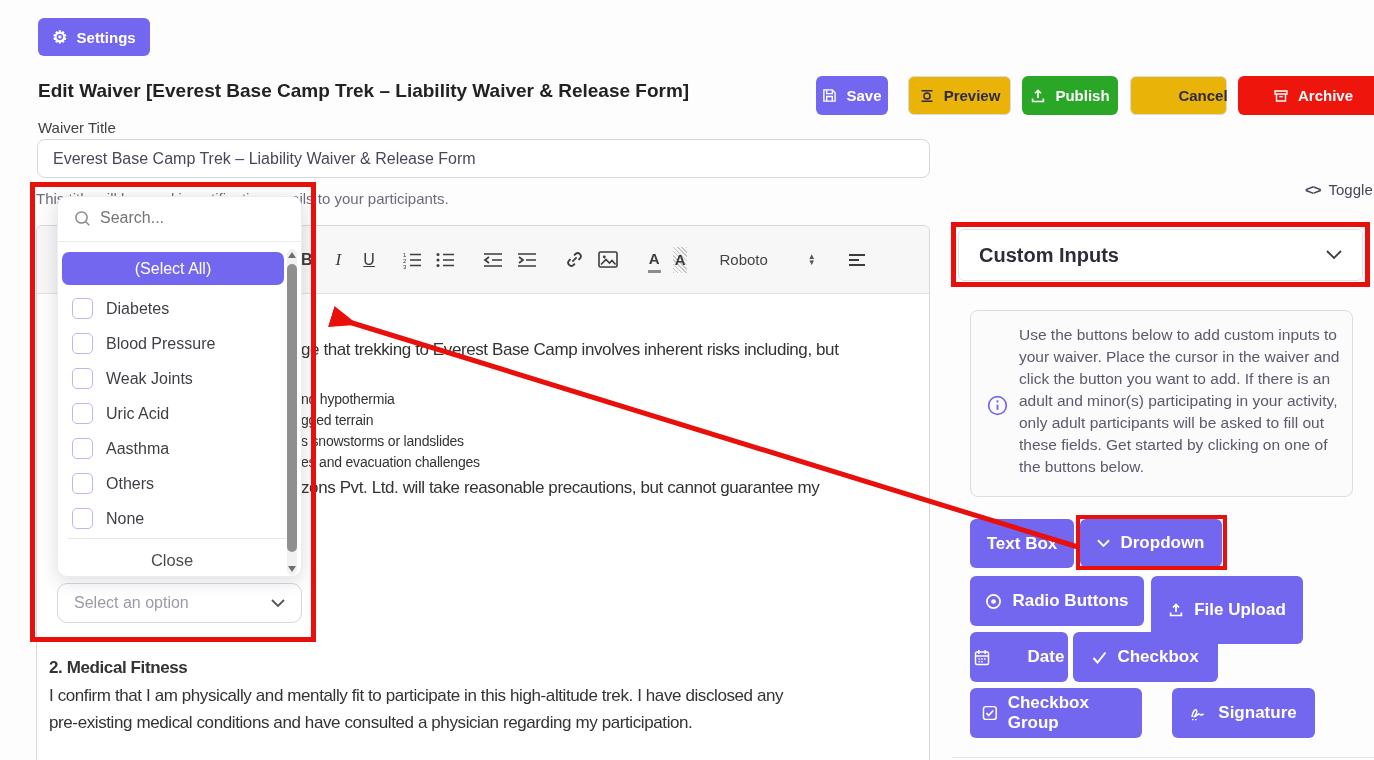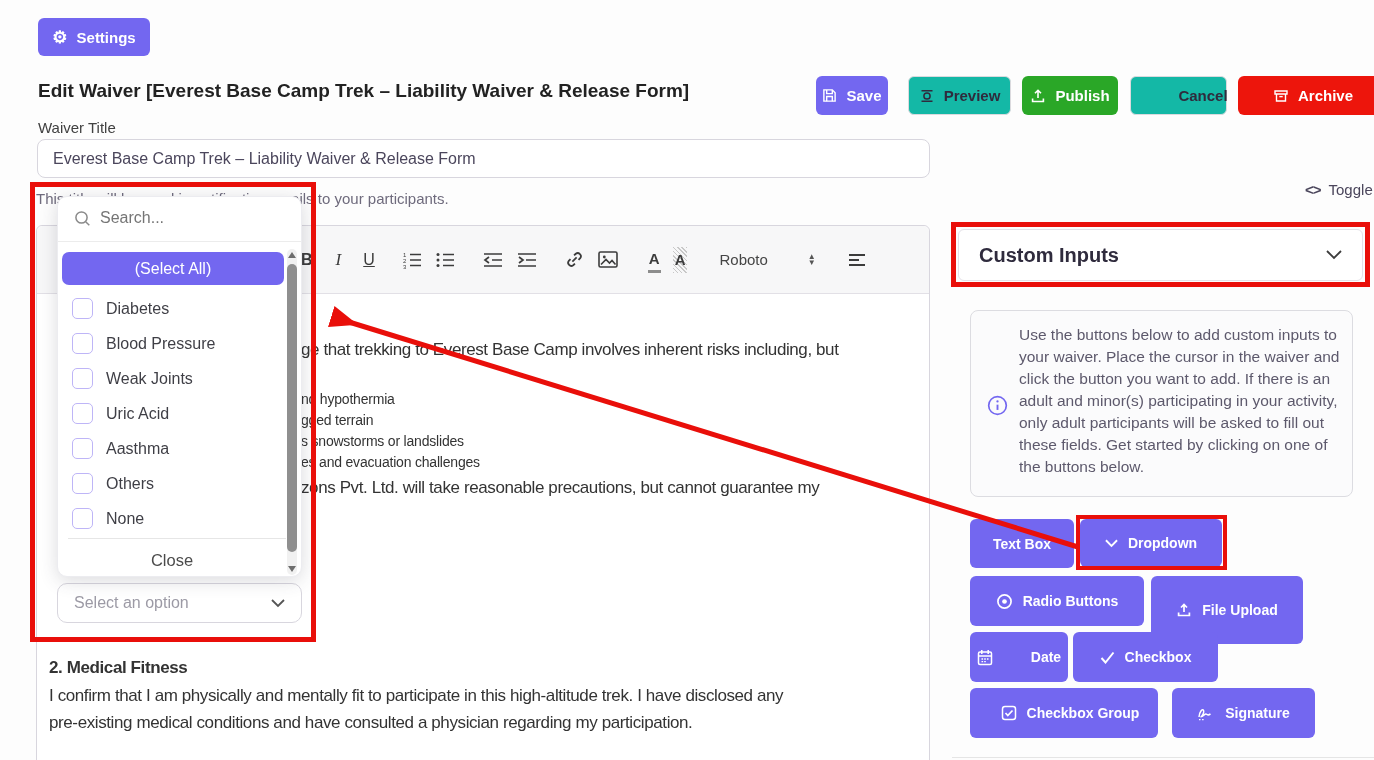--- a/index.html
+++ b/index.html
@@ -5,21 +5,21 @@
   html,body{margin:0;padding:0;background:#fdfdfd;font-family:"Liberation Sans",sans-serif;}
   #canvas{position:relative;width:1374px;height:760px;overflow:hidden;background:#fdfdfd;}
   .abs{position:absolute;box-sizing:border-box;}
   .nowrap{white-space:nowrap;}
   
   .btn{display:flex;align-items:center;justify-content:center;gap:9px;border-radius:6px;
        font-weight:700;font-size:15px;cursor:pointer;box-sizing:border-box;}
   .btn-purple{background:#7367f0;color:#fff;}
   .btn-green{background:#2aa727;color:#fff;}
   .btn-red{background:#ed150c;color:#fff;}
-  .btn-white{background:#14b8a6;color:#2f2b3d;border:1px solid #dbdade;}
+  .btn-white{background:#eab308;color:#2f2b3d;border:1px solid #dbdade;}
   
   .field{background:#fff;border:1px solid #d8d6de;border-radius:8px;}
   
   #editor-box{left:36px;top:225px;width:894px;height:545px;background:#fff;
               border:1px solid #d8d6de;border-radius:6px 6px 0 0;}
   #editor-toolbar{position:absolute;left:0;top:0;right:0;height:67px;background:#f7f7f8;
                   border-bottom:1px solid #e2e0e6;border-radius:6px 6px 0 0;
                   display:flex;align-items:center;padding-left:264px;}
   .tb{display:flex;align-items:center;justify-content:center;color:#3c3c3c;cursor:pointer;height:24px;}
   .tb svg{display:block;}
@@ -28,21 +28,21 @@
   
   #dd-overlay{left:57px;top:196px;width:245px;height:381px;background:#fff;border-radius:10px;
               box-shadow:0 4px 18px rgba(60,60,80,.18);z-index:40;border:1px solid #ececf0;}
   .dd-item{position:absolute;left:0;width:228px;height:35px;display:flex;align-items:center;cursor:pointer;}
   .dd-check{position:absolute;left:14px;width:19px;height:19px;border:1.5px solid #beb5f7;border-radius:5px;background:#fff;}
   .dd-label{position:absolute;left:48px;font-size:16px;color:#3f3f46;}
   
   .red-rect{border:5px solid #e90f0a;background:transparent;z-index:90;pointer-events:none;}
   
   .ci-btn{position:absolute;display:flex;align-items:center;justify-content:center;gap:10px;
-          background:#7367f0;color:#fff;font-weight:700;font-size:14px;border-radius:6px;cursor:pointer;box-sizing:border-box;}
+          background:#7367f0;color:#fff;font-weight:700;font-size:17px;border-radius:6px;cursor:pointer;box-sizing:border-box;}
   .ci-btn svg{display:block;}
   .muted{color:#6f6b7d;}
 </style>
 </head>
 <body>
 
 <div id="canvas">
 
   <div class="abs btn btn-purple" style="left:38px;top:18px;width:112px;height:38px;">
     <span style="font-size:17px;line-height:1;">⚙</span>
@@ -271,21 +271,21 @@
         <path d="M4.5 10h1.6M7.2 10h1.6M9.9 10h1.6M4.5 12.6h1.6M7.2 12.6h1.6" stroke="#fff" stroke-width="1.4"></path>
       </svg>
     <span>Date</span>
   </div>
   <div class="ci-btn" style="left:1073px;top:632px;width:145px;height:50px;">
     <svg width="15" height="13" viewBox="0 0 15 13">
         <path d="m1.5 7 4 4.5L13.5 1.5" stroke="#fff" stroke-width="2" fill="none"></path>
       </svg>
     <span>Checkbox</span>
   </div>
-  <div class="ci-btn" style="left:970px;top:688px;width:188px;height:50px;padding-left:12px;">
+  <div class="ci-btn" style="left:970px;top:688px;width:172px;height:50px;padding-left:12px;">
     <svg width="16" height="16" viewBox="0 0 16 16">
         <rect x="1.5" y="1.5" width="13" height="13" rx="2.5" stroke="#fff" stroke-width="1.5" fill="none"></rect>
         <path d="m4.5 8 2.3 2.5 4.7-5" stroke="#fff" stroke-width="1.7" fill="none"></path>
       </svg>
     <span>Checkbox Group</span>
   </div>
   <div class="ci-btn" style="left:1172px;top:688px;width:143px;height:50px;">
     <svg width="18" height="16" viewBox="0 0 18 16">
         <path d="M2 12c.2-5 3.5-9 4.6-6.5.9 2-1.6 6.3-3.1 6.2 2.6.6 3.9-3.2 5.8-2.6l1.4.7c.8.3 2-.3 2.8-.8" stroke="#fff" stroke-width="1.5" fill="none"></path>
         <path d="M2 14.6h6" stroke="#fff" stroke-width="1.3" stroke-dasharray="1.5 1.6"></path>

